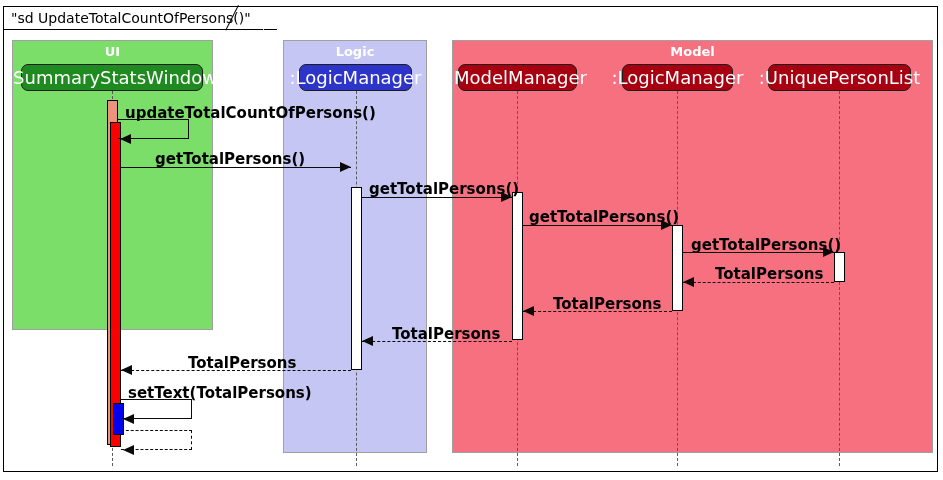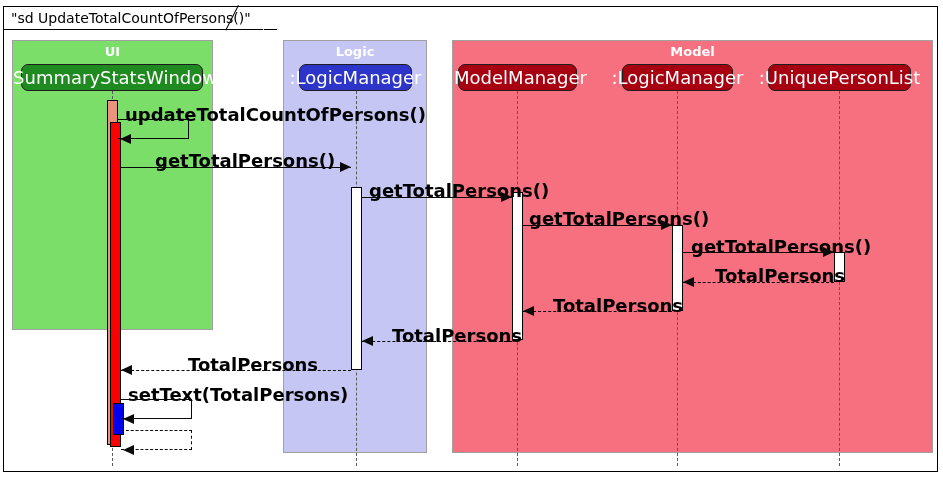--- a/index.html
+++ b/index.html
@@ -121,21 +121,21 @@
   .msg-line {
     position: absolute;
     height: 0;
     z-index: 5;
   }
   .msg-line.solid { border-top: 1px solid #0a0a0a; }
   .msg-line.dashed { border-top: 1px dashed #0a0a0a; }
 
   .msg-label {
     position: absolute;
-    font-size: 18px;
+    font-size: 15px;
     font-weight: bold;
     color: #000000;
     white-space: nowrap;
     z-index: 5;
   }
 
   .arrowhead {
     position: absolute;
     width: 0;
     height: 0;

